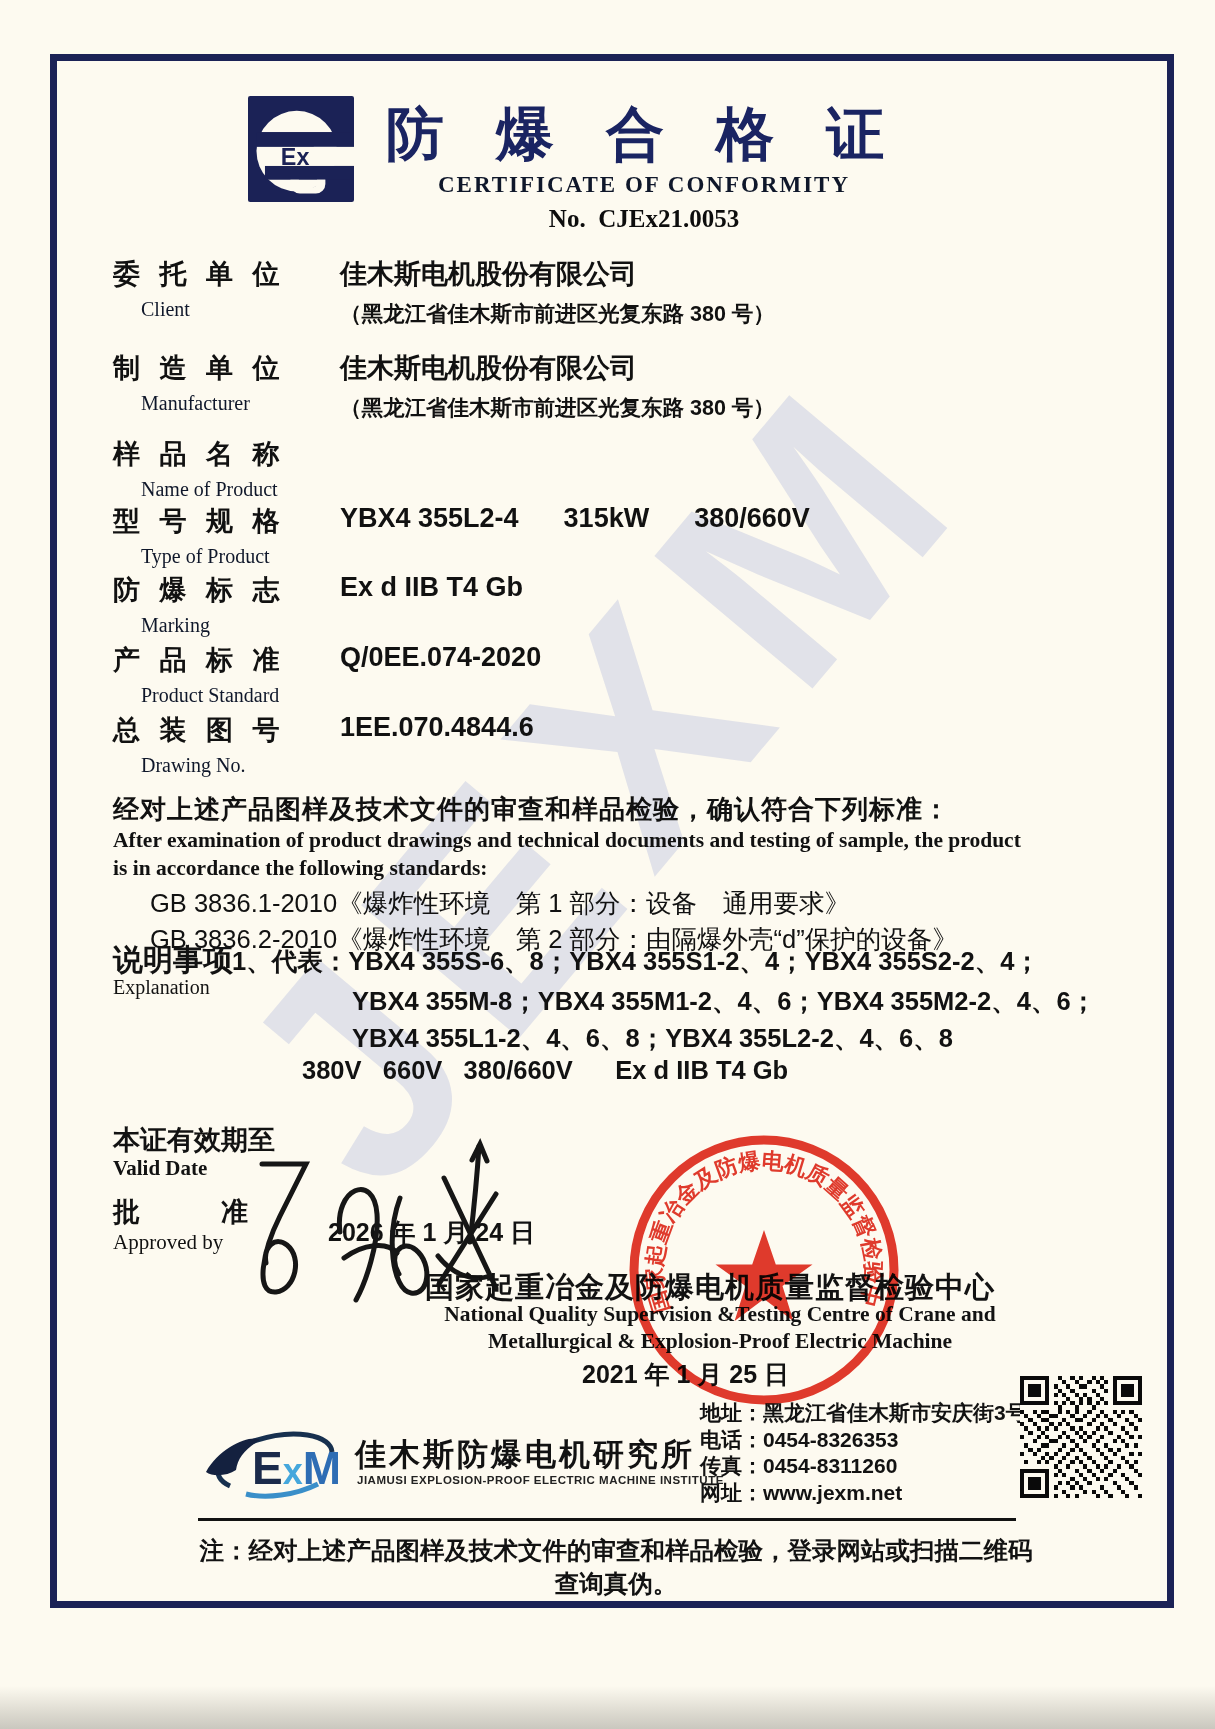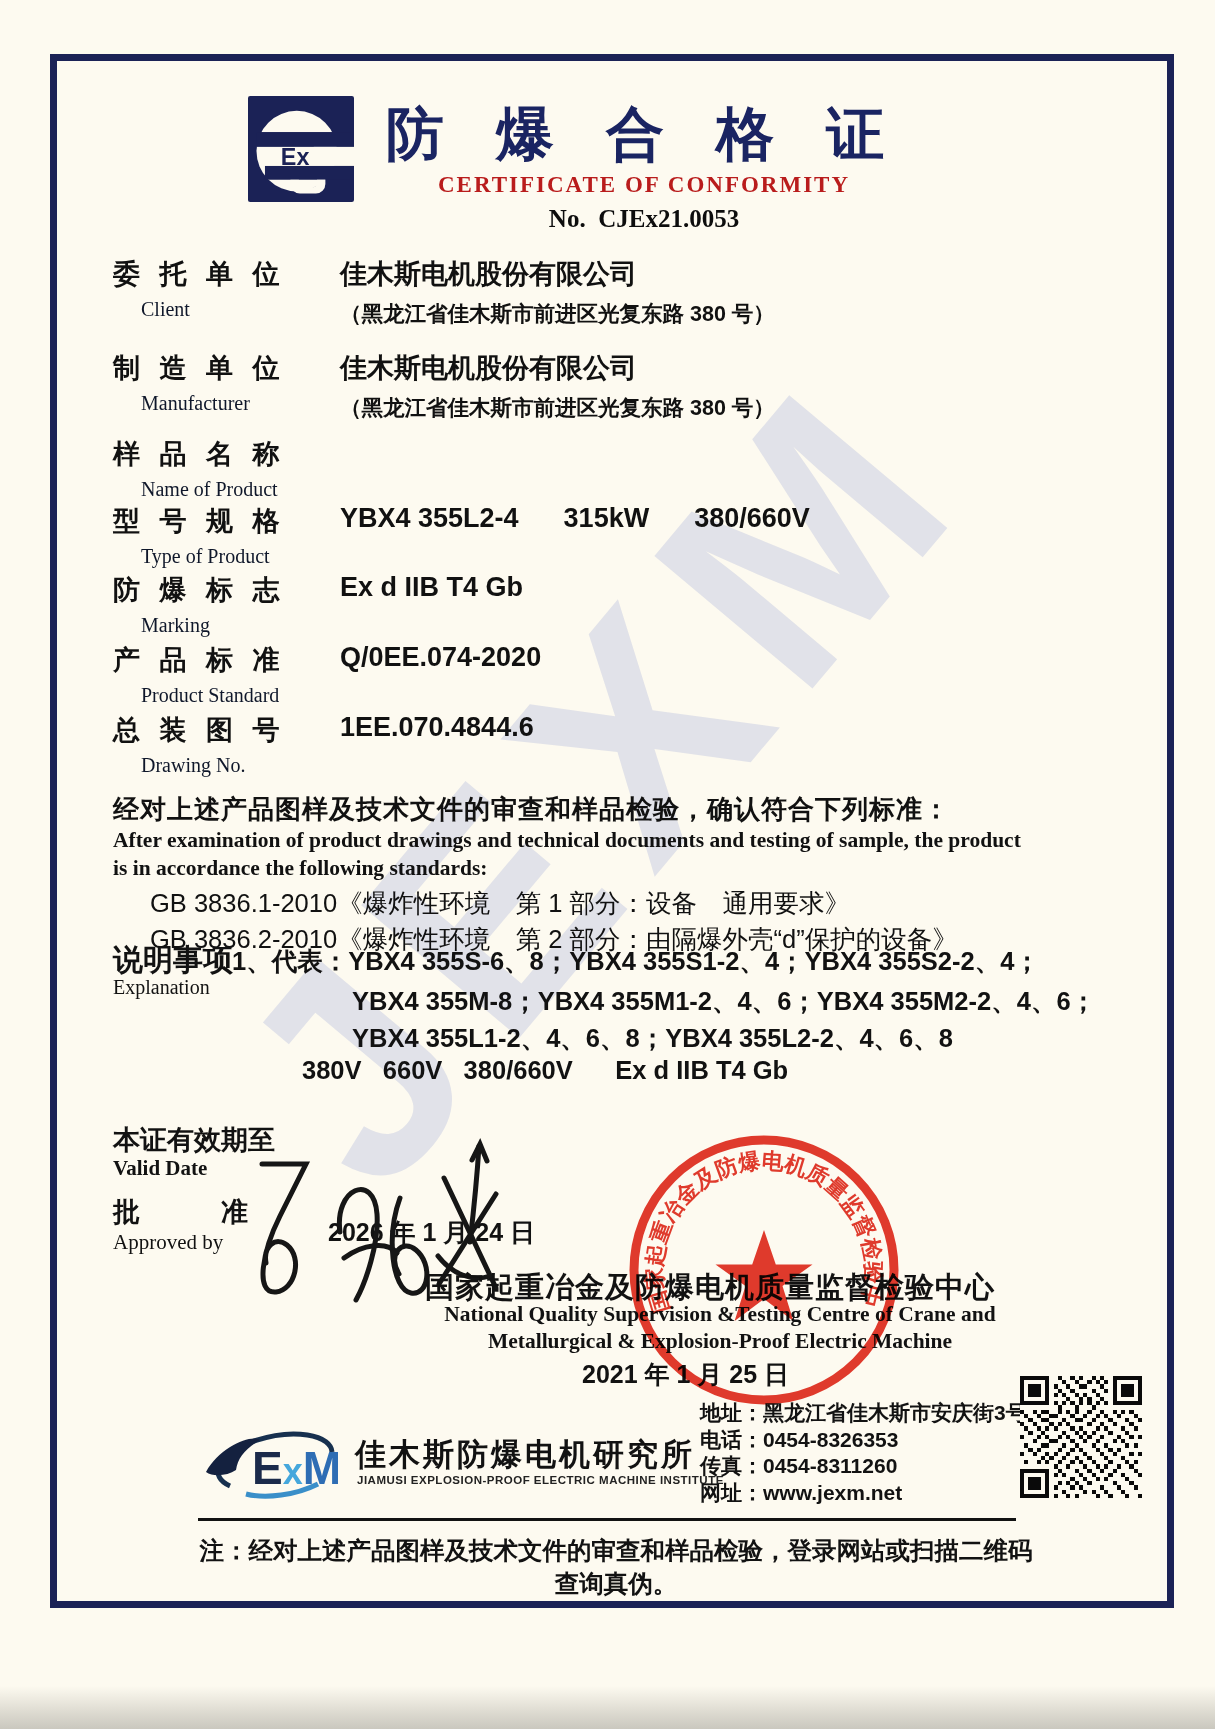--- a/index.html
+++ b/index.html
@@ -9,21 +9,21 @@
   .abs{position:absolute;}
   .pre{white-space:pre;}
   .watermark{position:absolute;left:70px;top:430px;width:1060px;height:700px;z-index:1;
     transform:rotate(-50deg);transform-origin:50% 50%;
     font-size:300px;font-weight:bold;letter-spacing:28px;color:rgba(148,158,212,0.26);
     text-align:center;line-height:700px;user-select:none;}
   
   .title-cn{left:384px;top:96px;width:520px;text-align:center;font-size:58px;font-weight:bold;
     color:#1a2462;letter-spacing:18px;z-index:3;}
   .title-en{left:384px;top:172px;width:520px;text-align:center;font-size:23px;font-weight:bold;
-    font-family:"Liberation Serif",serif;color:#b91c1c;letter-spacing:2px;z-index:3;}
+    font-family:"Liberation Serif",serif;color:#0f172a;letter-spacing:2px;z-index:3;}
   .cert-no{left:384px;top:205px;width:520px;text-align:center;font-size:25px;font-weight:bold;
     font-family:"Liberation Serif",serif;color:#0d0d0d;z-index:3;}
   
   .field-row{position:absolute;left:113px;display:flex;z-index:3;}
   .flabel{width:227px;flex:0 0 227px;}
   .cn-label{font-size:27px;font-weight:bold;letter-spacing:6px;color:#111;}
   .en-label{font-size:20px;font-family:"Liberation Serif",serif;color:#0f172a;margin-top:6px;margin-left:28px;}
   .value{font-size:27px;font-weight:bold;color:#111;}
   .addr{font-size:21.5px;font-weight:bold;color:#111;margin-top:7px;}
   .stmt{z-index:3;color:#111;}

